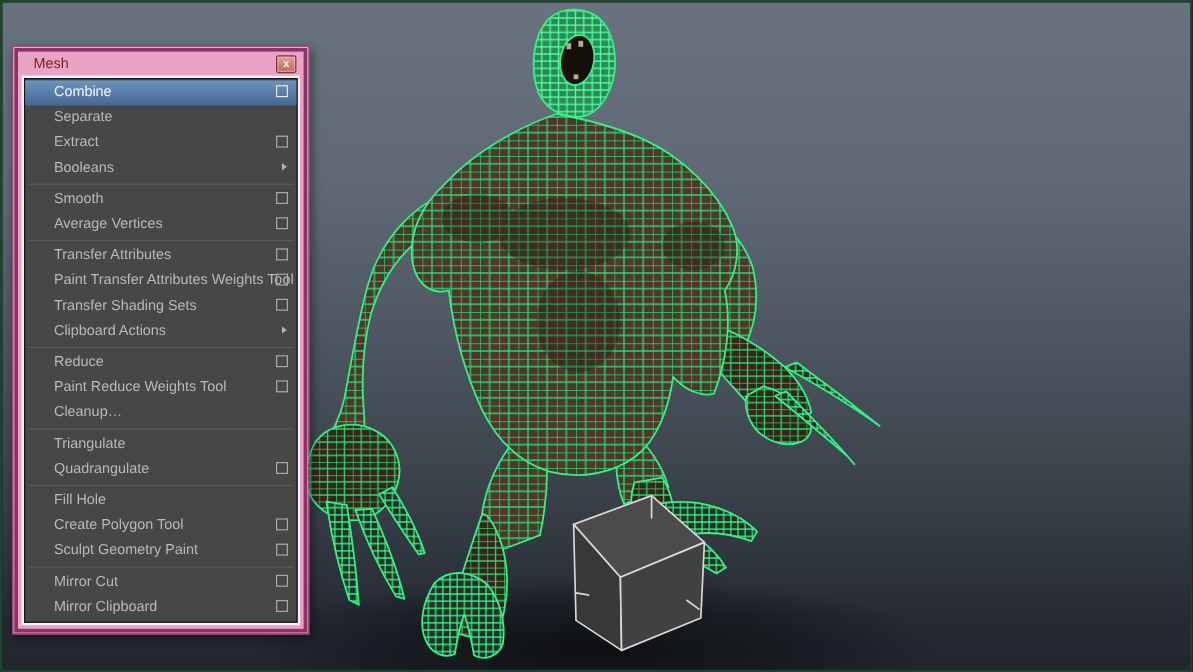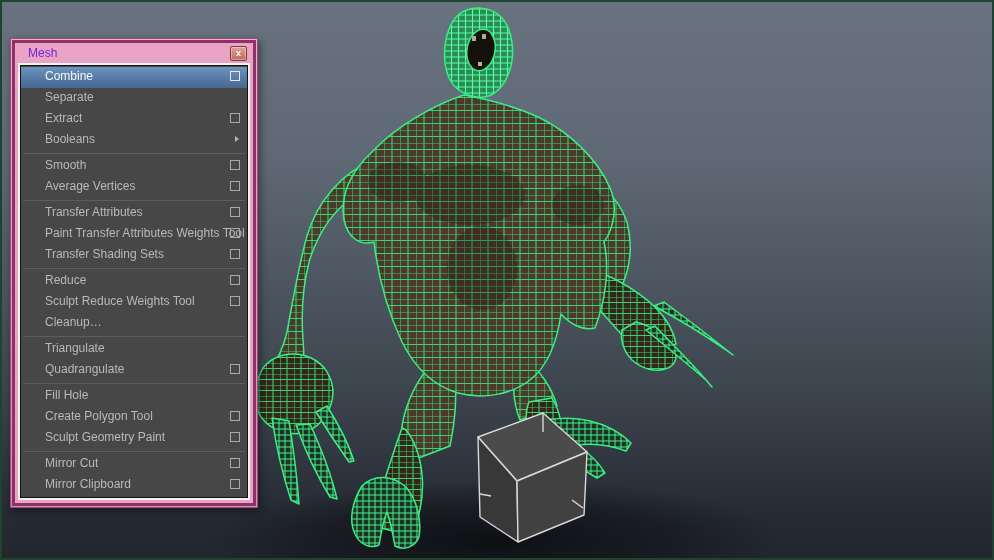--- a/index.html
+++ b/index.html
@@ -19,21 +19,21 @@
   .panel{
     position:absolute;left:10px;top:38px;width:244px;z-index:10;
     background:linear-gradient(180deg,#f2aecb,#d88fb5);
     border:1px solid #9c4a76;padding:1px;
     box-shadow:2px 3px 8px rgba(0,0,0,.45);
   }
   .panel-stripe{border:3px solid #8e3169;background:#e9a3c4;}
   .panel-inner{padding:0 3px 3px 3px;}
   .titlebar{height:20px;display:flex;align-items:center;
             justify-content:space-between;padding:0 3px 0 10px;}
-  .title{font-size:12px;color:#6d28d9;}
+  .title{font-size:12px;color:#7f1d1d;}
   .close-btn{width:15px;height:13px;border:1px solid #7e3a3a;border-radius:2px;
              background:linear-gradient(180deg,#e0a29a 0%,#c1695f 100%);
              box-shadow:inset 0 0 0 1px rgba(255,255,255,.35);
              color:#fff;font-size:9px;font-weight:bold;line-height:12px;
              text-align:center;cursor:default;}
   .menu-frame{border:2px solid #f2f2f2;}
   .menu{border:1px solid #141414;background:#474747;padding:1px 0;}
 
   .mi{position:relative;height:21px;line-height:18px;padding-left:24px;
       font-size:12px;color:#b9b9b9;white-space:nowrap;cursor:default;}
@@ -144,23 +144,24 @@
             <div class="mi"><span class="mi-label">Separate</span></div>
             <div class="mi"><span class="mi-label">Extract</span><span class="mi-box"></span></div>
             <div class="mi"><span class="mi-label">Booleans</span><span class="mi-arrow"></span></div>
             <div class="separator"></div>
             <div class="mi"><span class="mi-label">Smooth</span><span class="mi-box"></span></div>
             <div class="mi"><span class="mi-label">Average Vertices</span><span class="mi-box"></span></div>
             <div class="separator"></div>
             <div class="mi"><span class="mi-label">Transfer Attributes</span><span class="mi-box"></span></div>
             <div class="mi"><span class="mi-label">Paint Transfer Attributes Weights Tool</span><span class="mi-box"></span></div>
             <div class="mi"><span class="mi-label">Transfer Shading Sets</span><span class="mi-box"></span></div>
+            <div class="mi"><span class="mi-label">Clipboard Actions</span><span class="mi-arrow"></span></div>
             <div class="separator"></div>
             <div class="mi"><span class="mi-label">Reduce</span><span class="mi-box"></span></div>
-            <div class="mi"><span class="mi-label">Sculpt Reduce Weights Tool</span><span class="mi-box"></span></div>
+            <div class="mi"><span class="mi-label">Paint Reduce Weights Tool</span><span class="mi-box"></span></div>
             <div class="mi"><span class="mi-label">Cleanup…</span></div>
             <div class="separator"></div>
             <div class="mi"><span class="mi-label">Triangulate</span></div>
             <div class="mi"><span class="mi-label">Quadrangulate</span><span class="mi-box"></span></div>
             <div class="separator"></div>
             <div class="mi"><span class="mi-label">Fill Hole</span></div>
             <div class="mi"><span class="mi-label">Create Polygon Tool</span><span class="mi-box"></span></div>
             <div class="mi"><span class="mi-label">Sculpt Geometry Paint</span><span class="mi-box"></span></div>
             <div class="separator"></div>
             <div class="mi"><span class="mi-label">Mirror Cut</span><span class="mi-box"></span></div>

